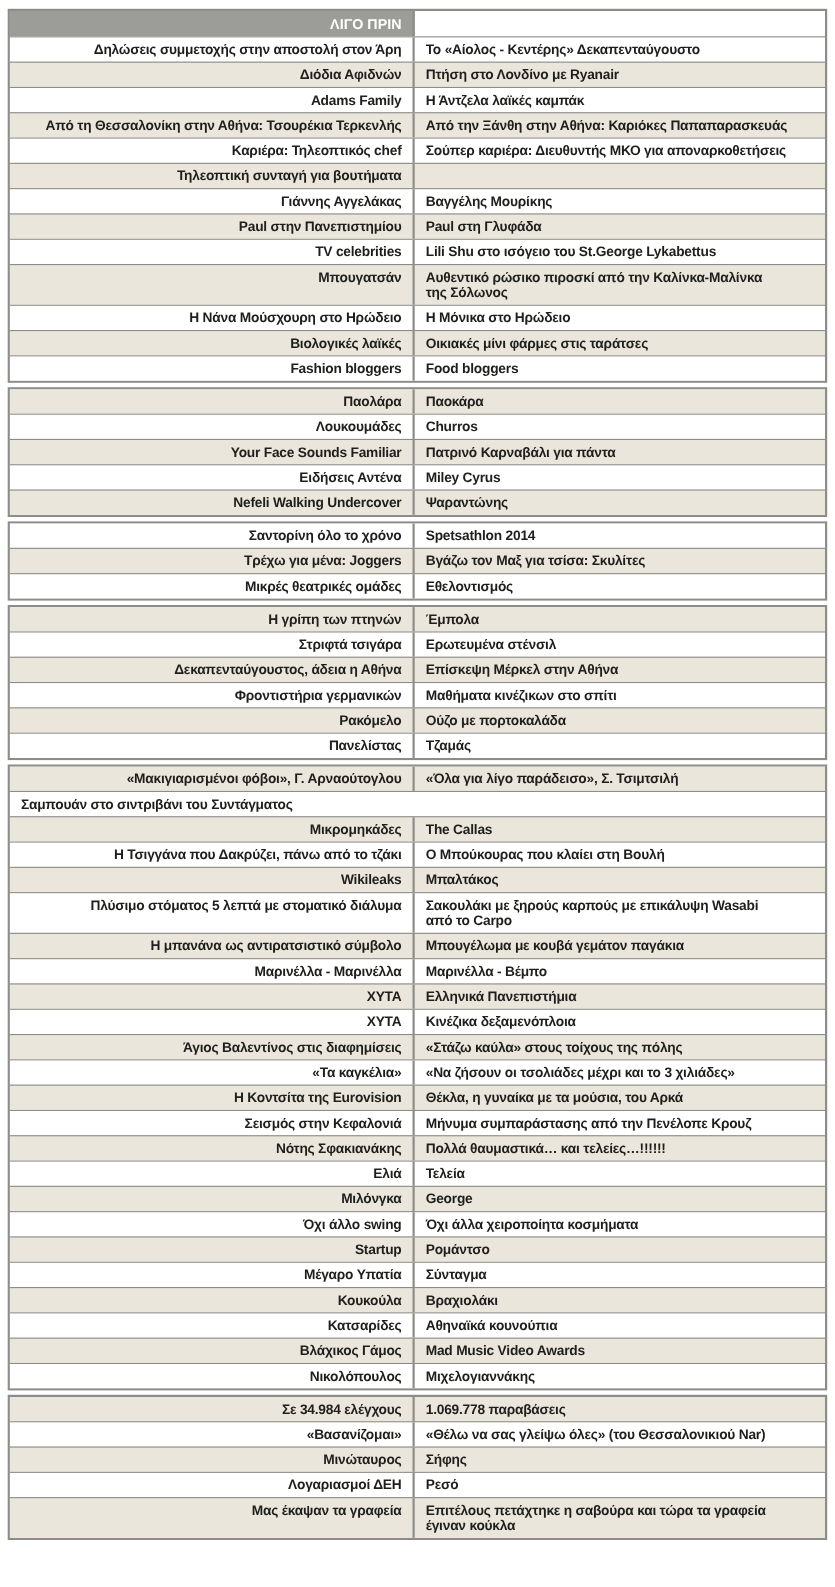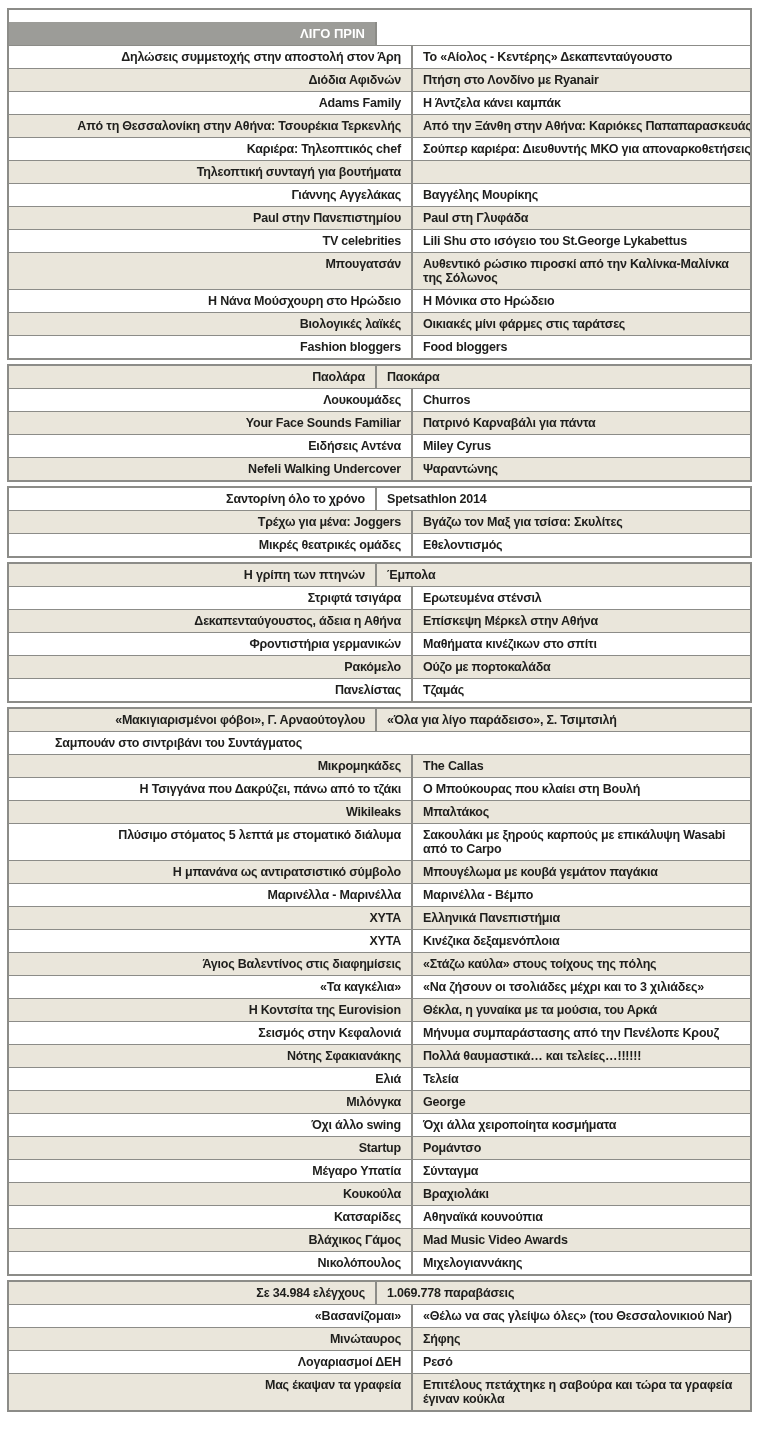--- a/index.html
+++ b/index.html
@@ -18,21 +18,21 @@
     color:var(--text);
   }
   .page{padding:8px 7px 0 7px;}
   .group{
     border:2px solid var(--border);
     margin-bottom:4px;
     background:#fff;
   }
   .group:last-child{margin-bottom:16px;}
   .row{display:flex;align-items:stretch;}
-  .row + .row, .header-row + .row{border-top:1.5px solid var(--border);padding-left:36px;}
+  .row + .row, .header-row + .row{border-top:1.5px solid var(--border);}
   .cell{
     padding:4px 10px;
     font-size:12.5px;
     line-height:14px;
     font-weight:700;
     letter-spacing:-0.2px;
     overflow:hidden;
   }
   .cell .ln{white-space:nowrap;}
   .before{
@@ -42,21 +42,20 @@
   }
   .after{flex:1 1 auto;text-align:left;}
   .bg-white{background:var(--row-white);}
   .bg-beige{background:var(--row-beige);}
   .header-row{display:flex;align-items:stretch;}
   .header-row .cell{
     color:#ffffff;
     font-size:13px;
     line-height:15px;
     letter-spacing:0;
-    margin-top:12px;
   }
   .header-row .before{background:var(--hdr-gray);}
   .header-row .after{background:var(--hdr-red);}
 </style>
 </head>
 <body>
 
 <div class="page">
   <div class="table">
 
@@ -78,21 +77,21 @@
           </div>
           <div class="cell after">
             <div class="ln">Πτήση στο Λονδίνο με Ryanair</div>
           </div>
         </div>
         <div class="row bg-white">
           <div class="cell before">
             <div class="ln">Adams Family</div>
           </div>
           <div class="cell after">
-            <div class="ln">Η Άντζελα κάνει καμπάκ</div>
+            <div class="ln">Η Άντζελα λαϊκές καμπάκ</div>
           </div>
         </div>
         <div class="row bg-beige">
           <div class="cell before">
             <div class="ln">Από τη Θεσσαλονίκη στην Αθήνα: Τσουρέκια Τερκενλής</div>
           </div>
           <div class="cell after">
             <div class="ln">Από την Ξάνθη στην Αθήνα: Καριόκες Παπαπαρασκευάς</div>
           </div>
         </div>

